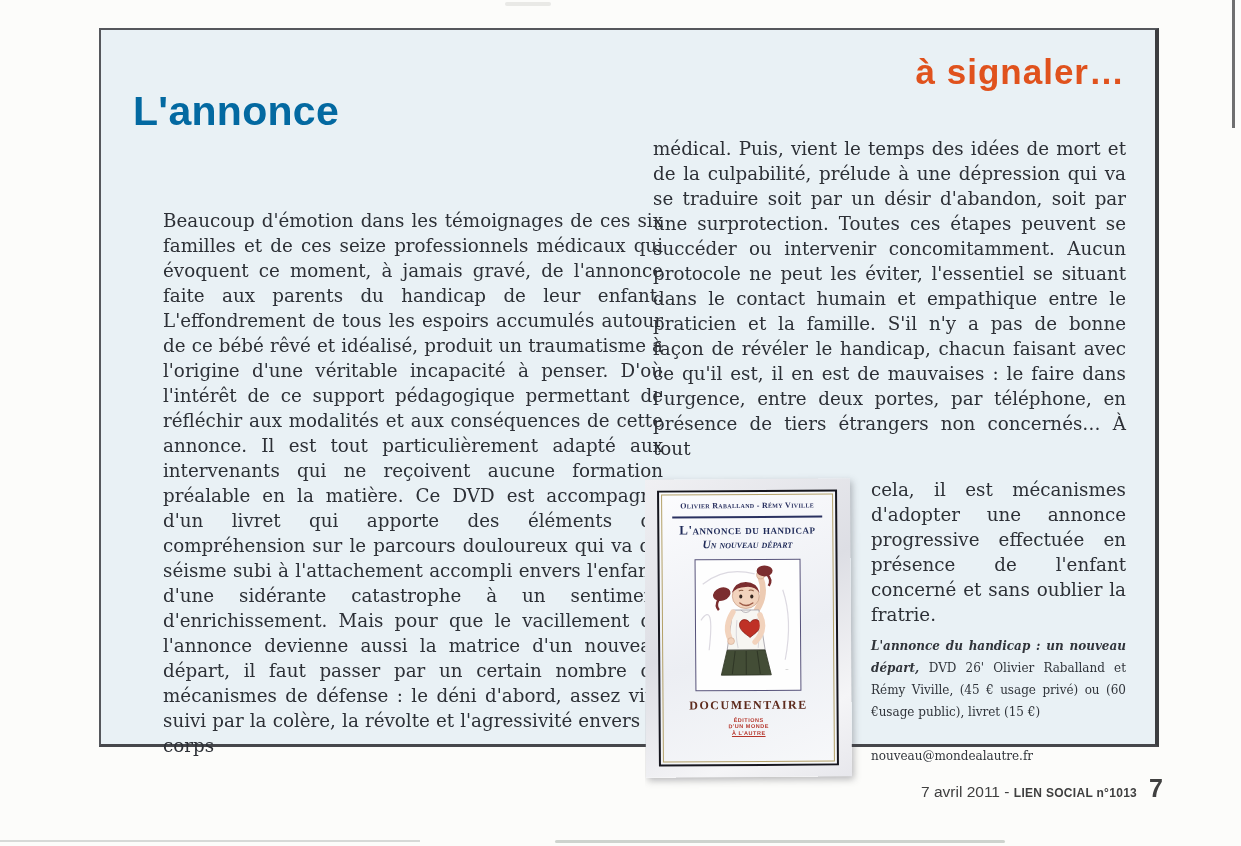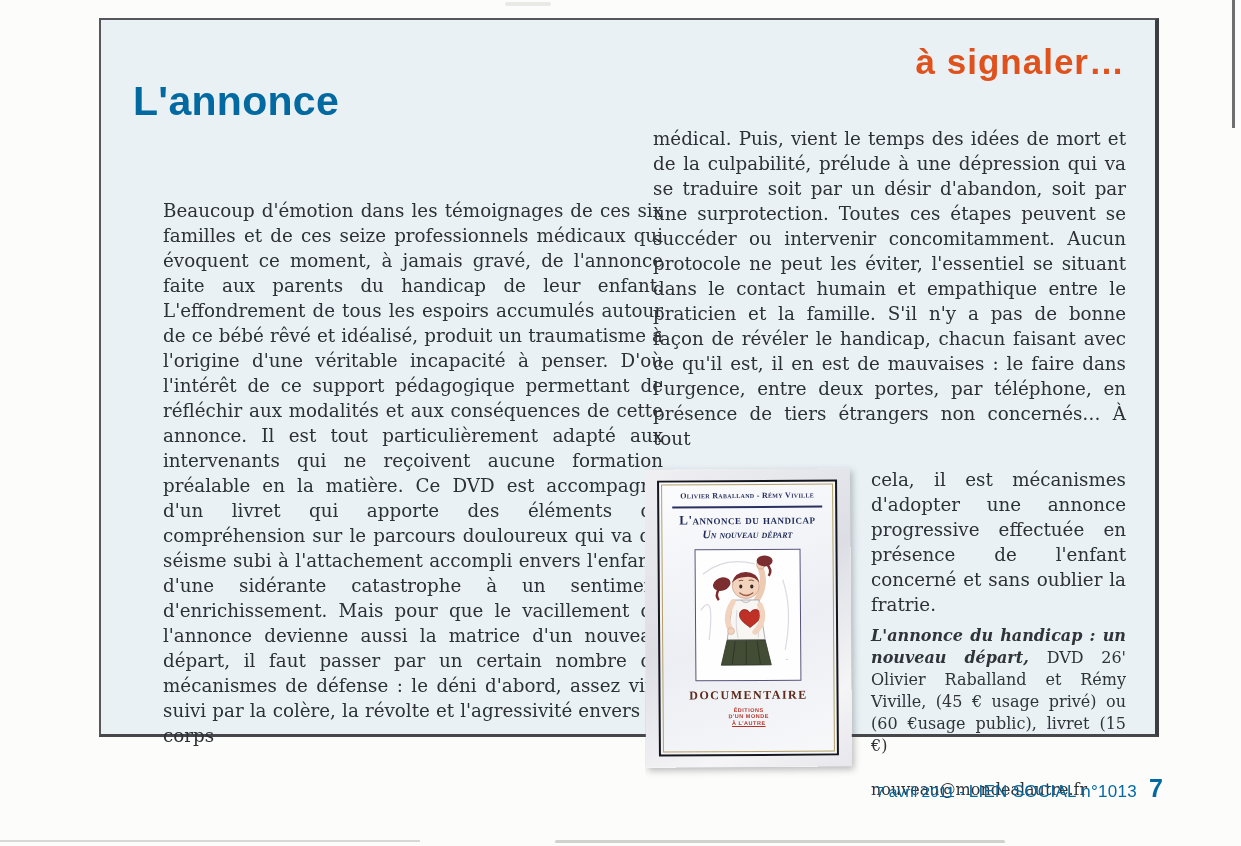--- a/index.html
+++ b/index.html
@@ -3,21 +3,21 @@
 <meta charset="utf-8">
 <style>
   html,body{margin:0;padding:0;}
   body{
     width:1241px;height:846px;position:relative;overflow:hidden;
     background:#fcfcfa;
     font-family:"Liberation Sans",sans-serif;
   }
   
   .panel{
-    position:absolute;left:99px;top:18px;width:1060px;height:719px;
+    position:absolute;left:99px;top:28px;width:1060px;height:719px;
     box-sizing:border-box;background:#e9f1f5;
     border:2px solid #55575c;border-right:4px solid #3c3d40;border-bottom:3px solid #46474b;
   }
   
   .section-label{
     position:absolute;top:22px;right:30px;
     font-size:35px;font-weight:600;letter-spacing:1px;color:#e0521d;
   }
   .article-title{
     position:absolute;left:32px;top:58px;
@@ -51,29 +51,29 @@
   .c-rule{width:85%;height:1.5px;background:#2a3160;margin:5px auto 4px;}
   .c-title{font:700 13px/15px "Liberation Serif",serif;font-variant:small-caps;color:#1f2a58;letter-spacing:.5px;}
   .c-sub{font:italic 700 11.5px/14px "Liberation Serif",serif;font-variant:small-caps;color:#1f2a58;}
   .c-frame{width:104px;height:130px;border:1px solid #56527a;background:#fefefe;margin:8px auto 7px;}
   .c-genre{font:700 12px/14px "Liberation Serif",serif;text-transform:uppercase;color:#5d2a1c;letter-spacing:1.5px;}
   .c-pub{margin-top:5px;font:700 5.5px/6.5px "Liberation Sans",sans-serif;text-transform:uppercase;color:#b5342a;letter-spacing:.5px;}
   .c-pub span{display:block;}
   .c-pub span:last-child{text-decoration:underline;}
   
   .caption{
-    margin:46px 0 0 0;font-size:16px;line-height:22px;color:#30343a;text-align:justify;
+    margin:46px 0 0 0;font-size:12px;line-height:22px;color:#30343a;text-align:justify;
   }
   .cap-bold{font-weight:bold;font-style:italic;}
   
   .footer{
-    position:absolute;top:774px;right:78px;display:flex;align-items:baseline;color:#0369a1;
+    position:absolute;top:774px;right:78px;display:flex;align-items:baseline;color:#404040;
   }
   .footer .f-date{font-size:15.5px;white-space:pre;}
-  .footer .f-journal{font-size:17px;font-weight:normal;letter-spacing:.3px;white-space:pre;}
+  .footer .f-journal{font-size:12px;font-weight:bold;letter-spacing:.3px;white-space:pre;}
   .footer .f-page{font-size:25px;font-weight:bold;margin-left:12px;}
   
   .artifact-bottom1{position:absolute;left:0;bottom:4px;width:420px;height:2px;background:#cdd0ce;opacity:.8;}
   .artifact-bottom2{position:absolute;left:555px;bottom:3px;width:450px;height:3px;background:#a7b0aa;opacity:.55;border-radius:2px;}
   .artifact-right{position:absolute;right:6px;top:0;width:3px;height:128px;background:#4b4b4d;opacity:.8;}
   .artifact-top{position:absolute;left:505px;top:2px;width:46px;height:4px;background:#d9d9d5;opacity:.55;border-radius:2px;}
 </style>
 </head>
 <body>
 

